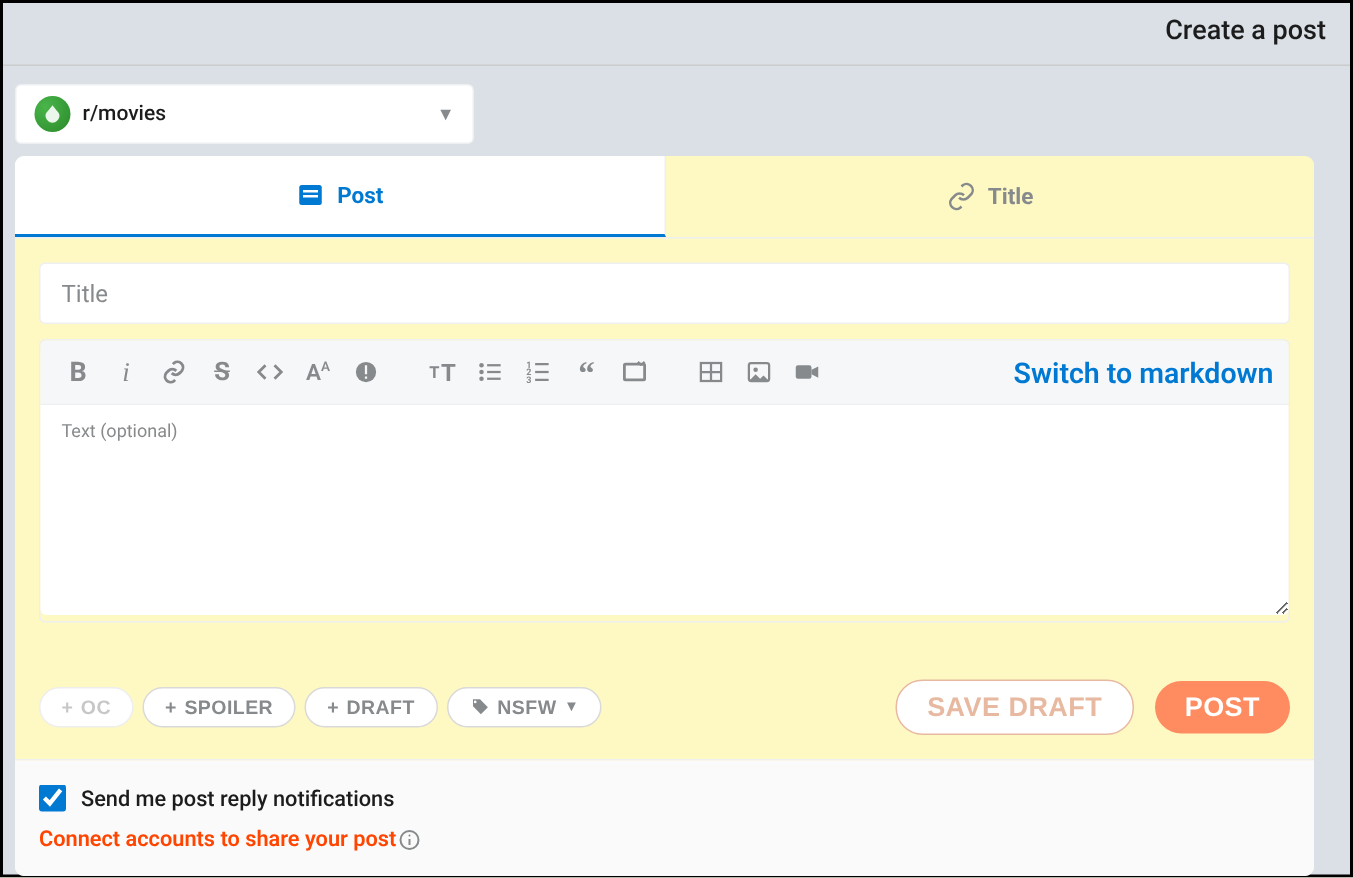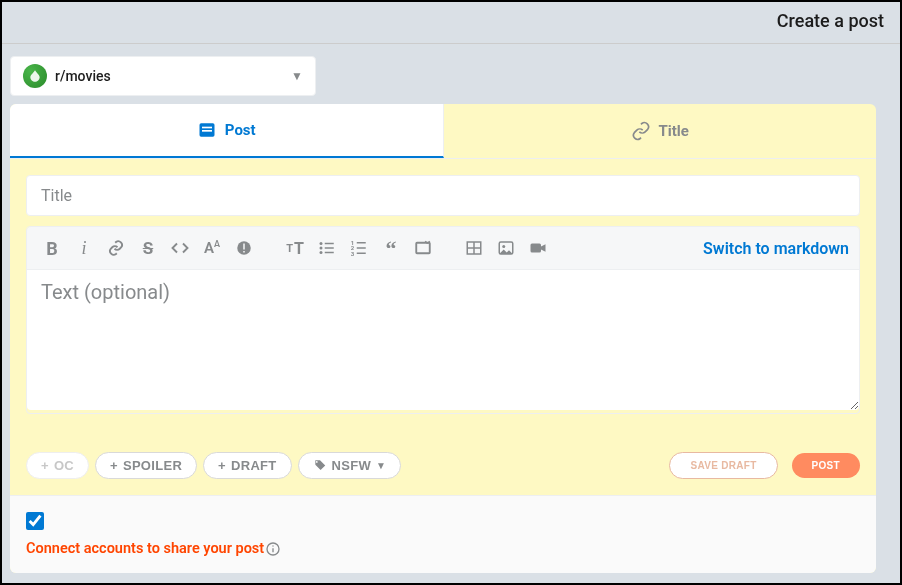--- a/index.html
+++ b/index.html
@@ -53,36 +53,36 @@
     }
     .title-input::placeholder { color: #878a8c; }
     .editor { margin-top: 10px; border: 1px solid #edeff1; border-radius: 4px; }
     .toolbar {
       display: flex; align-items: center; padding: 6px 10px; background: #f6f7f8;
       border-bottom: 1px solid #edeff1; gap: 2px; border-radius: 4px 4px 0 0;
     }
     .tb-btn { width: 30px; height: 30px; display: flex; align-items: center; justify-content: center;
       color: #878a8c; cursor: pointer; border-radius: 4px; }
     .tb-sep { width: 1px; height: 20px; background: transparent; margin: 0 8px; }
-    .markdown-link { margin-left: auto; color: #0079d3; font-size: 16px; font-weight: 600; cursor: pointer; }
+    .markdown-link { margin-left: auto; color: #0079d3; font-size: 19px; font-weight: 600; cursor: pointer; }
     .text-area {
-      width: 100%; min-height: 140px; border: none; padding: 10px 14px; font-size: 20px;
+      width: 100%; min-height: 140px; border: none; padding: 10px 14px; font-size: 12px;
       resize: vertical; font-family: inherit; outline: none; border-radius: 0 0 4px 4px;
     }
     .text-area::placeholder { color: #878a8c; }
     .tagrow { display: flex; align-items: center; gap: 6px; padding: 22px 16px 10px 16px; }
     .tag-btn {
       border: 1px solid #d9d9d9; border-radius: 18px; padding: 5px 14px; font-weight: 700;
       color: #878a8c; display: flex; align-items: center; gap: 5px; font-size: 13px; background: #fff;
       cursor: pointer; letter-spacing: 0.3px;
     }
     .tag-btn.disabled { color: #c7c7c7; border-color: #eee; cursor: default; }
     .spacer { flex: 1; }
     .action-btn {
-      border-radius: 18px; padding: 7px 20px; font-weight: 700; font-size: 10px; letter-spacing: 0.3px;
+      border-radius: 18px; padding: 7px 20px; font-weight: 700; font-size: 18px; letter-spacing: 0.3px;
       cursor: pointer;
     }
     .save-draft-btn { border: 1px solid #e8b9a1; color: #e8b9a1; background: #fff; }
     .post-btn { border: none; background: #ff8b60; color: #fff; }
     .divider { height: 1px; background: #edeff1; margin: 6px 0 0 0; }
     .footer { padding: 16px; background: #fafafa; }
     .checkbox-row { display: flex; align-items: center; gap: 10px; margin-bottom: 10px; font-size: 14.5px; font-weight: 500; }
     .cb { width: 18px; height: 18px; accent-color: #0079d3; }
     .connect-row { display: flex; align-items: center; gap: 1px; }
     .connect-link { color: #ff4500; font-weight: 600; font-size: 14.5px; cursor: pointer; }
@@ -248,20 +248,21 @@
       <div class="spacer"></div>
       <button class="action-btn save-draft-btn">SAVE DRAFT</button>
       <button class="action-btn post-btn" style="margin-left:8px">POST</button>
     </div>
 
     <div class="divider"></div>
 
     <div class="footer">
       <label class="checkbox-row">
         <input type="checkbox" class="cb" checked="" style="">
+        <span>Send me post reply notifications</span>
       </label>
       <div class="connect-row">
         <a class="connect-link">Connect accounts to share your post</a>
         <span class="info-icon">
           <svg width="16" height="16" viewBox="0 0 24 24" fill="none" stroke="currentColor" stroke-width="2">
               <circle cx="12" cy="12" r="9"></circle>
               <line x1="12" y1="11" x2="12" y2="17"></line>
               <circle cx="12" cy="7.5" r="1" fill="currentColor" stroke="none"></circle>
             </svg>
         </span>

